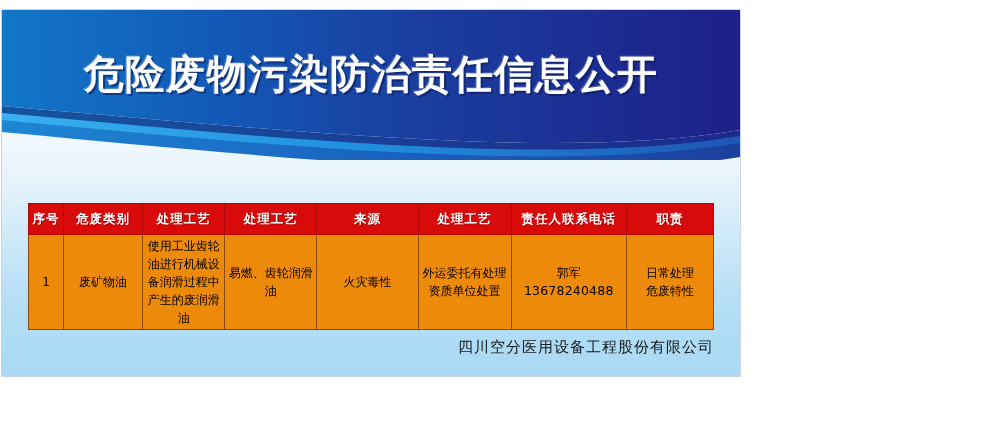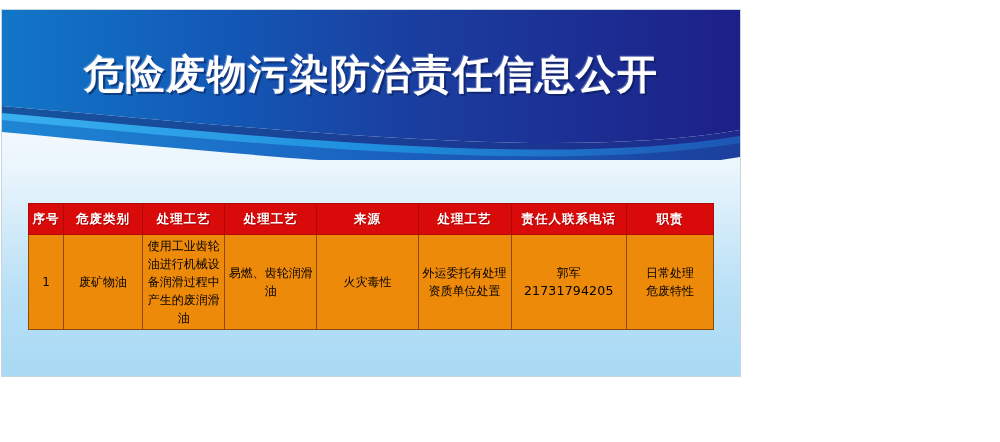--- a/index.html
+++ b/index.html
@@ -139,24 +139,25 @@
     <tbody>
       <tr>
         <td>1</td>
         <td>废矿物油</td>
         <td class="narrow">使用工业齿轮油进行机械设备润滑过程中产生的废润滑油</td>
         <td class="tight">易燃、齿轮润滑油</td>
         <td>火灾毒性</td>
         <td class="narrow">外运委托有处理资质单位处置</td>
         <td>
           <div>郭军</div>
-          <div class="phone">21731794205</div>
+          <div class="phone">13678240488</div>
         </td>
         <td>
           <div>日常处理</div>
           <div>危废特性</div>
         </td>
       </tr>
     </tbody>
   </table>
 
+  <div id="company">四川空分医用设备工程股份有限公司</div>
 
 </div>
 
 </body></html>

